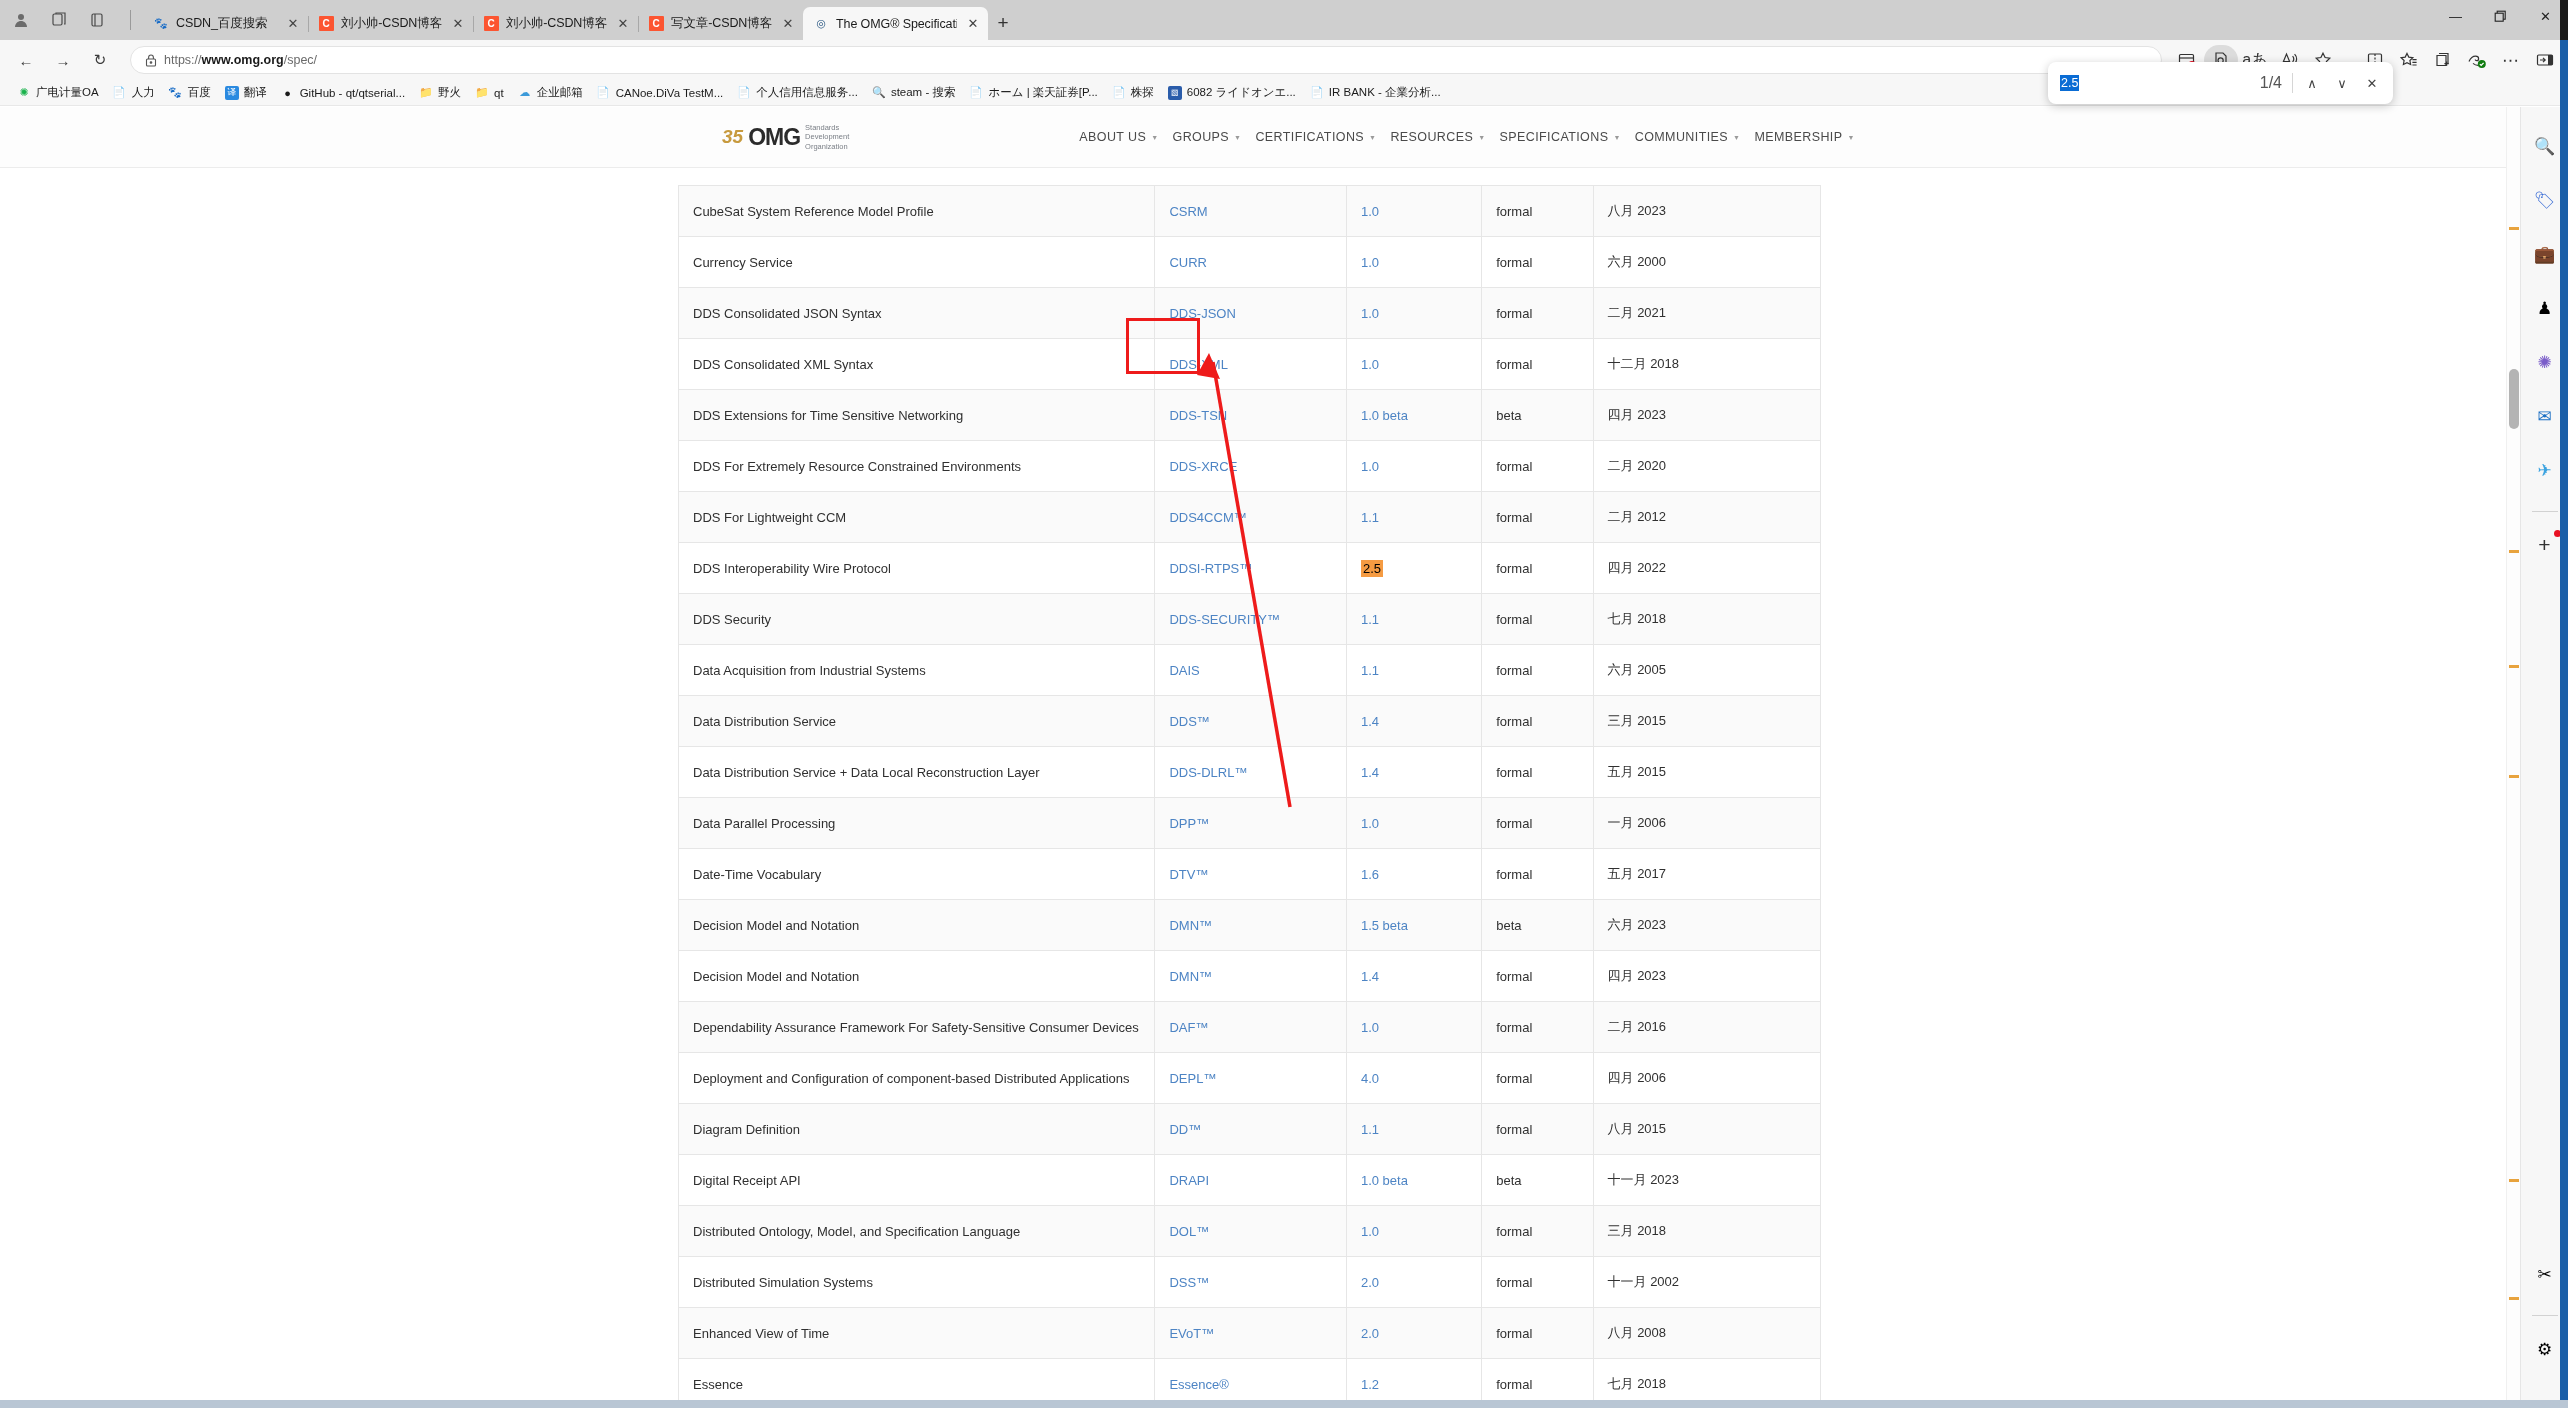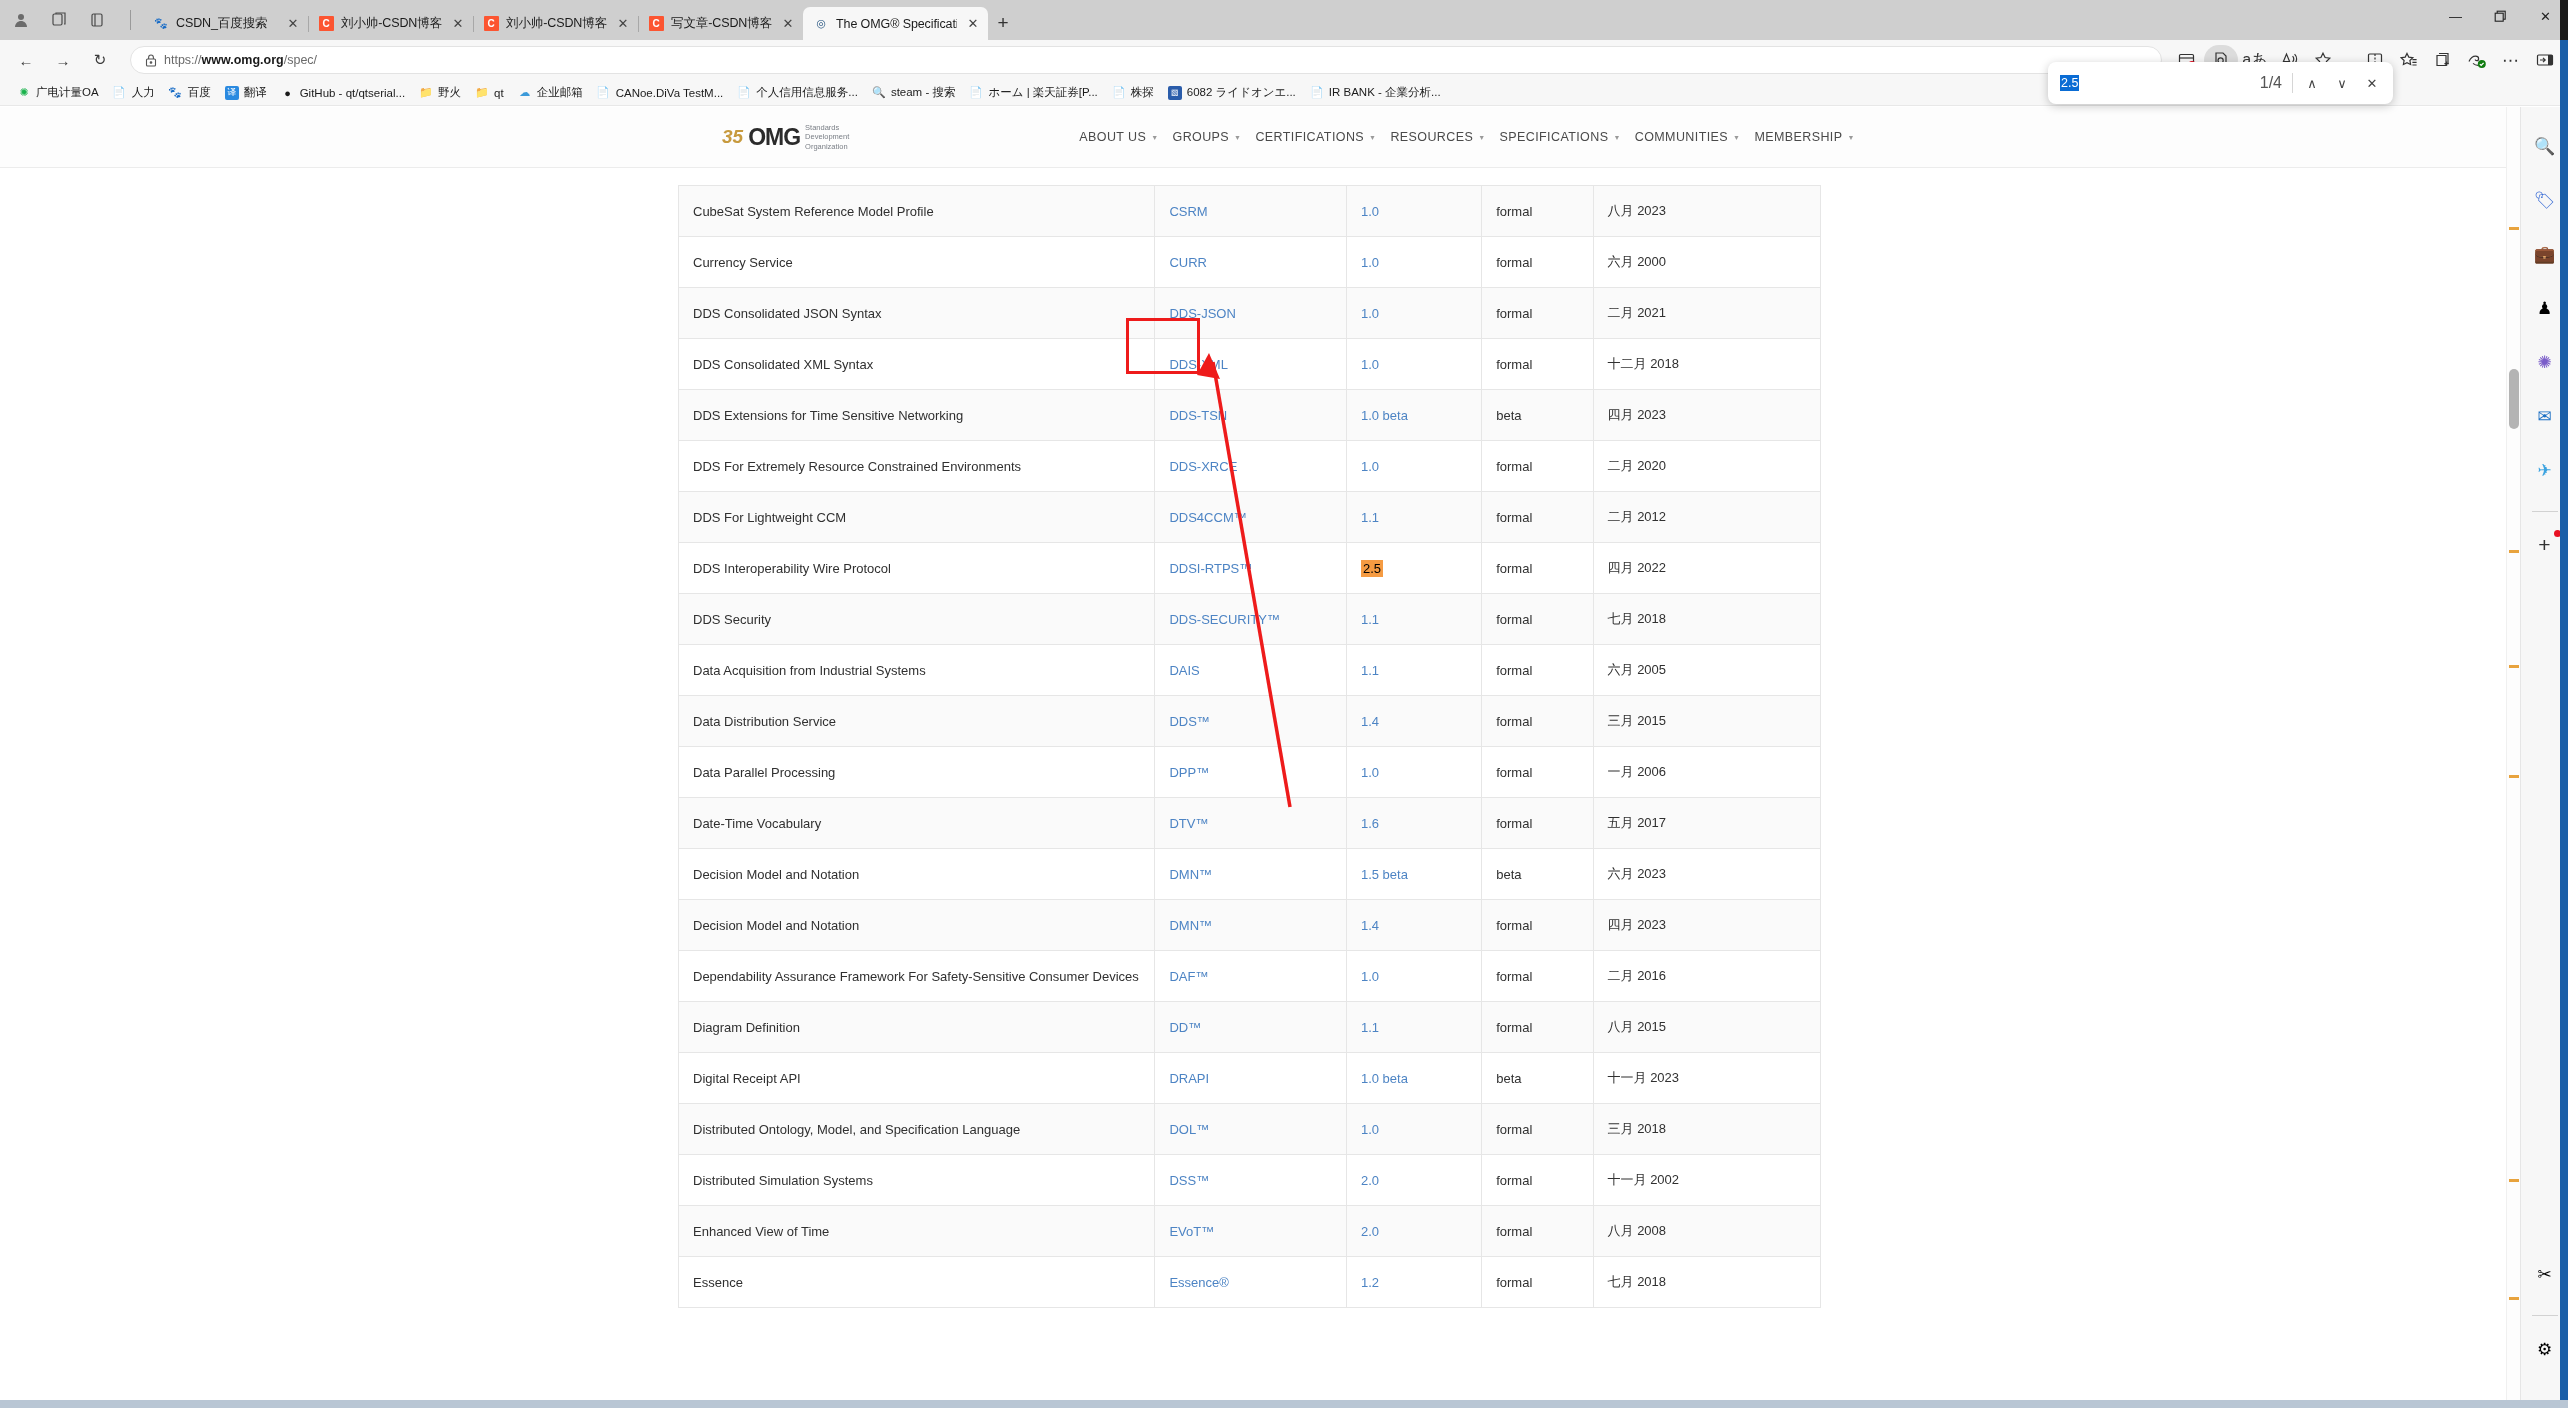--- a/index.html
+++ b/index.html
@@ -576,20 +576,27 @@
             <td>六月 2005</td>
           </tr>
           <tr>
             <td>Data Distribution Service</td>
             <td><span class="lnk">DDS™</span></td>
             <td><span class="lnk">1.4</span></td>
             <td>formal</td>
             <td>三月 2015</td>
           </tr>
           <tr>
+            <td>Data Distribution Service + Data Local Reconstruction Layer</td>
+            <td><span class="lnk">DDS-DLRL™</span></td>
+            <td><span class="lnk">1.4</span></td>
+            <td>formal</td>
+            <td>五月 2015</td>
+          </tr>
+          <tr>
             <td>Data Parallel Processing</td>
             <td><span class="lnk">DPP™</span></td>
             <td><span class="lnk">1.0</span></td>
             <td>formal</td>
             <td>一月 2006</td>
           </tr>
           <tr>
             <td>Date-Time Vocabulary</td>
             <td><span class="lnk">DTV™</span></td>
             <td><span class="lnk">1.6</span></td>
@@ -609,20 +616,27 @@
             <td><span class="lnk">1.4</span></td>
             <td>formal</td>
             <td>四月 2023</td>
           </tr>
           <tr>
             <td>Dependability Assurance Framework For Safety-Sensitive Consumer Devices</td>
             <td><span class="lnk">DAF™</span></td>
             <td><span class="lnk">1.0</span></td>
             <td>formal</td>
             <td>二月 2016</td>
+          </tr>
+          <tr>
+            <td>Deployment and Configuration of component-based Distributed Applications</td>
+            <td><span class="lnk">DEPL™</span></td>
+            <td><span class="lnk">4.0</span></td>
+            <td>formal</td>
+            <td>四月 2006</td>
           </tr>
           <tr>
             <td>Diagram Definition</td>
             <td><span class="lnk">DD™</span></td>
             <td><span class="lnk">1.1</span></td>
             <td>formal</td>
             <td>八月 2015</td>
           </tr>
           <tr>
             <td>Digital Receipt API</td>

